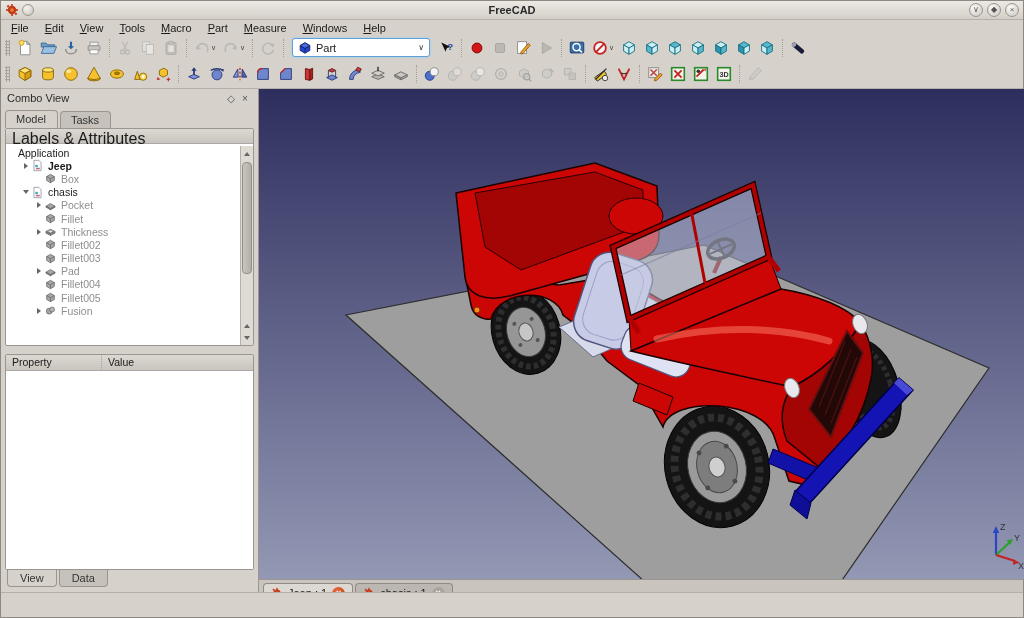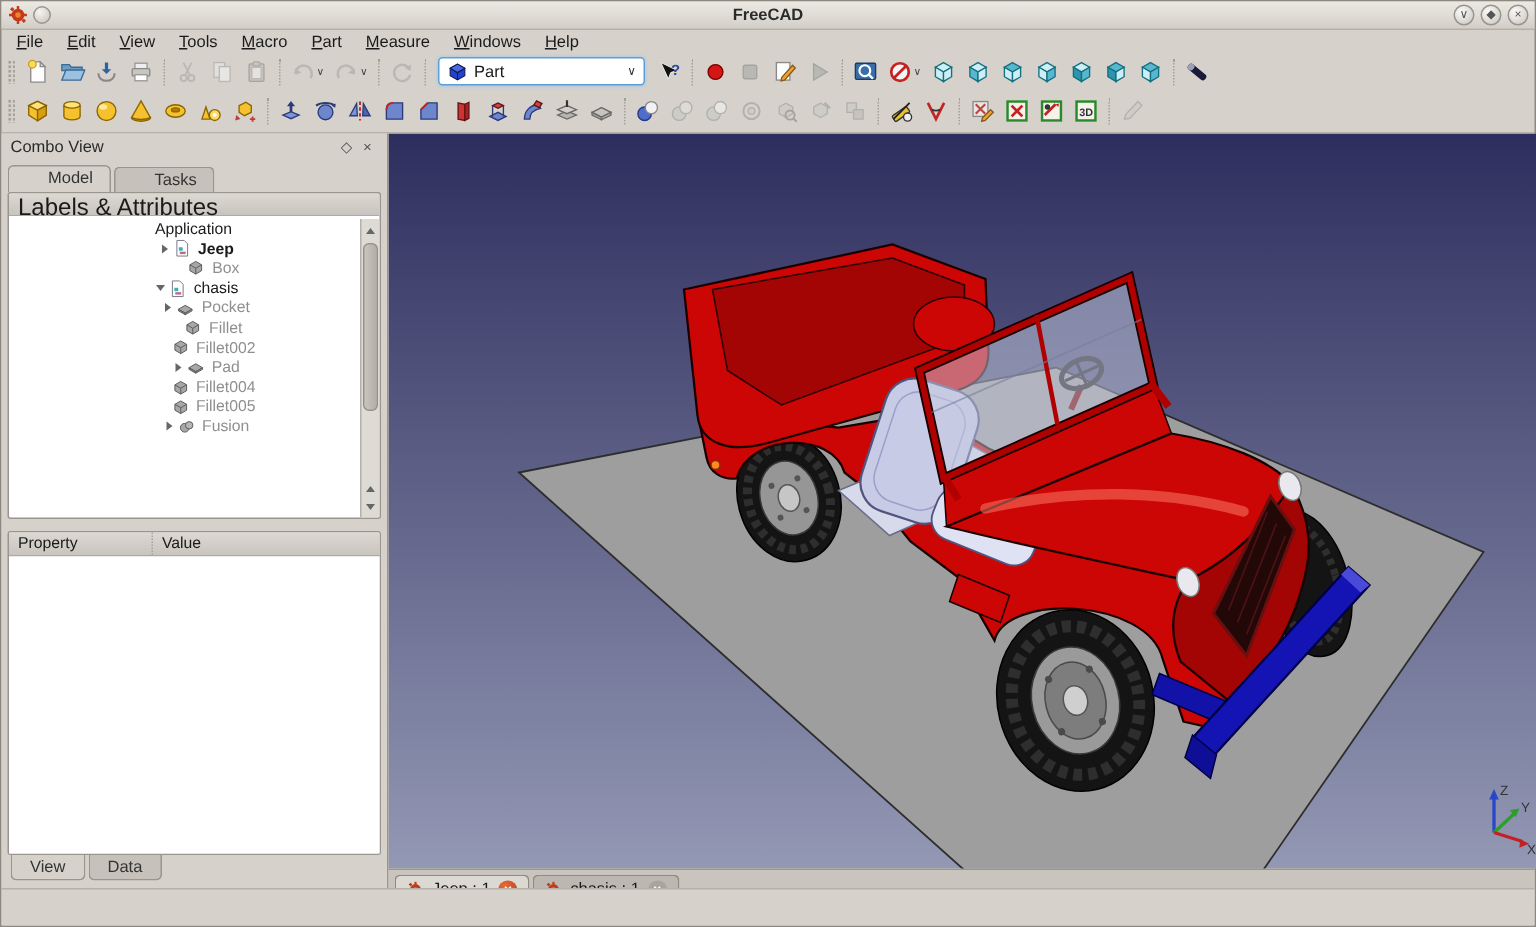--- a/index.html
+++ b/index.html
@@ -30,26 +30,26 @@
   .wb-combo svg{width:14px;height:14px;}
   .wb-combo .wb-label{flex:1;}
   .wb-combo .wb-chev{font-size:8px;color:#333;}
   
   .main{flex:1;display:flex;min-height:0;}
   .combo-panel{width:258px;flex:0 0 258px;background:#d6d2cb;border-right:1px solid #9a958e;display:flex;flex-direction:column;box-sizing:border-box;}
   .cv-header{height:16px;flex:0 0 16px;display:flex;align-items:center;padding:1px 6px 0 6px;}
   .cv-title{flex:1;color:#2a2a2a;}
   .cv-btn{width:14px;text-align:center;color:#555;font-size:10px;}
   .cv-tabs{display:flex;height:20px;flex:0 0 20px;padding:2px 0 0 4px;align-items:flex-end;}
-  .cv-tab{padding:2px 11px 2px 26px;border:1px solid #9a958e;border-bottom:none;border-radius:4px 4px 0 0;background:#c6c2bb;margin-right:2px;color:#333;}
+  .cv-tab{padding:2px 11px 2px 10px;border:1px solid #9a958e;border-bottom:none;border-radius:4px 4px 0 0;background:#c6c2bb;margin-right:2px;color:#333;}
   .cv-tab.active{background:#d6d2cb;padding-bottom:3px;font-weight:normal;}
   .tree-box{margin:0 4px;border:1px solid #9a958e;background:#fff;height:216px;flex:0 0 216px;position:relative;overflow:hidden;border-radius:2px;}
   .tree-header{background:linear-gradient(#dcd8d2,#c9c5be);border-bottom:1px solid #aaa;padding:1px 6px;height:15px;box-sizing:border-box;font-size:16px;}
   .tree-rows{position:absolute;top:17px;left:2px;right:13px;bottom:0;}
-  .tree-row{height:13.2px;display:flex;align-items:center;white-space:nowrap;font-size:10.5px;justify-content:center;}
+  .tree-row{height:13.2px;display:flex;align-items:center;white-space:nowrap;font-size:10.5px;}
   .tree-row .indent{flex:0 0 auto;}
   .tree-row .exp{width:10px;flex:0 0 10px;display:flex;align-items:center;justify-content:center;}
   .tri-closed{width:0;height:0;border-left:4px solid #666;border-top:3px solid transparent;border-bottom:3px solid transparent;}
   .tri-open{width:0;height:0;border-top:4px solid #666;border-left:3px solid transparent;border-right:3px solid transparent;}
   .tree-row .ticon{width:14px;height:13px;flex:0 0 14px;margin-right:3px;}
   .tree-row .ticon svg{width:13px;height:13px;display:block;}
   .tree-row.muted .tlabel{color:#8f8f8f;}
   .tree-row.bold .tlabel{font-weight:bold;}
   .tree-scroll{position:absolute;top:17px;right:0;bottom:0;width:12px;background:#dedad4;border-left:1px solid #b5b1aa;}
   .scroll-thumb{position:absolute;left:1px;right:1px;top:16px;height:110px;background:linear-gradient(90deg,#c9c5be,#b3afa8);border:1px solid #948f88;border-radius:4px;}
@@ -706,29 +706,56 @@
                 <svg viewBox="0 0 20 20">
                   <path d="M10 3.5 16 7v6l-6 3.5L4 13V7z" fill="#a7a7a7" stroke="#5a5a5a"></path>
                   <path d="M4 7l6 3.5L16 7" fill="none" stroke="#5a5a5a"></path>
                   <path d="M10 10.5v6" stroke="#5a5a5a"></path>
                 </svg>
               </span>
               <span class="tlabel">Fillet</span>
             </div>
             <div class="tree-row muted">
               <span class="indent" style="width: 26px;"></span>
+              <span class="exp">
+                <span class="tri-closed"></span>
+              </span>
+              <span class="ticon">
+                <svg viewBox="0 0 20 20">
+                  <path d="M3 10l7-3.5 7 3.5-7 3.5z" fill="#b5b5b5" stroke="#5a5a5a"></path>
+                  <path d="M5.5 10l4.5-2.2 4.5 2.2-4.5 2.2z" fill="#e8e8e8" stroke="#777"></path>
+                  <path d="M3 10v2.5l7 3.5v-2.5z" fill="#8a8a8a" stroke="#5a5a5a"></path>
+                  <path d="M17 10v2.5l-7 3.5v-2.5z" fill="#979797" stroke="#5a5a5a"></path>
+                </svg>
+              </span>
+              <span class="tlabel">Thickness</span>
+            </div>
+            <div class="tree-row muted">
+              <span class="indent" style="width: 26px;"></span>
               <span class="exp"></span>
               <span class="ticon">
                 <svg viewBox="0 0 20 20">
                   <path d="M10 3.5 16 7v6l-6 3.5L4 13V7z" fill="#a7a7a7" stroke="#5a5a5a"></path>
                   <path d="M4 7l6 3.5L16 7" fill="none" stroke="#5a5a5a"></path>
                   <path d="M10 10.5v6" stroke="#5a5a5a"></path>
                 </svg>
               </span>
               <span class="tlabel">Fillet002</span>
+            </div>
+            <div class="tree-row muted">
+              <span class="indent" style="width: 26px;"></span>
+              <span class="exp"></span>
+              <span class="ticon">
+                <svg viewBox="0 0 20 20">
+                  <path d="M10 3.5 16 7v6l-6 3.5L4 13V7z" fill="#a7a7a7" stroke="#5a5a5a"></path>
+                  <path d="M4 7l6 3.5L16 7" fill="none" stroke="#5a5a5a"></path>
+                  <path d="M10 10.5v6" stroke="#5a5a5a"></path>
+                </svg>
+              </span>
+              <span class="tlabel">Fillet003</span>
             </div>
             <div class="tree-row muted">
               <span class="indent" style="width: 26px;"></span>
               <span class="exp">
                 <span class="tri-closed"></span>
               </span>
               <span class="ticon">
                 <svg viewBox="0 0 20 20">
                   <path d="M3 11l7-4 7 4-7 4z" fill="#a7a7a7" stroke="#5a5a5a"></path>
                   <path d="M3 11v1.6l7 4v-1.6z" fill="#8a8a8a" stroke="#5a5a5a"></path>

